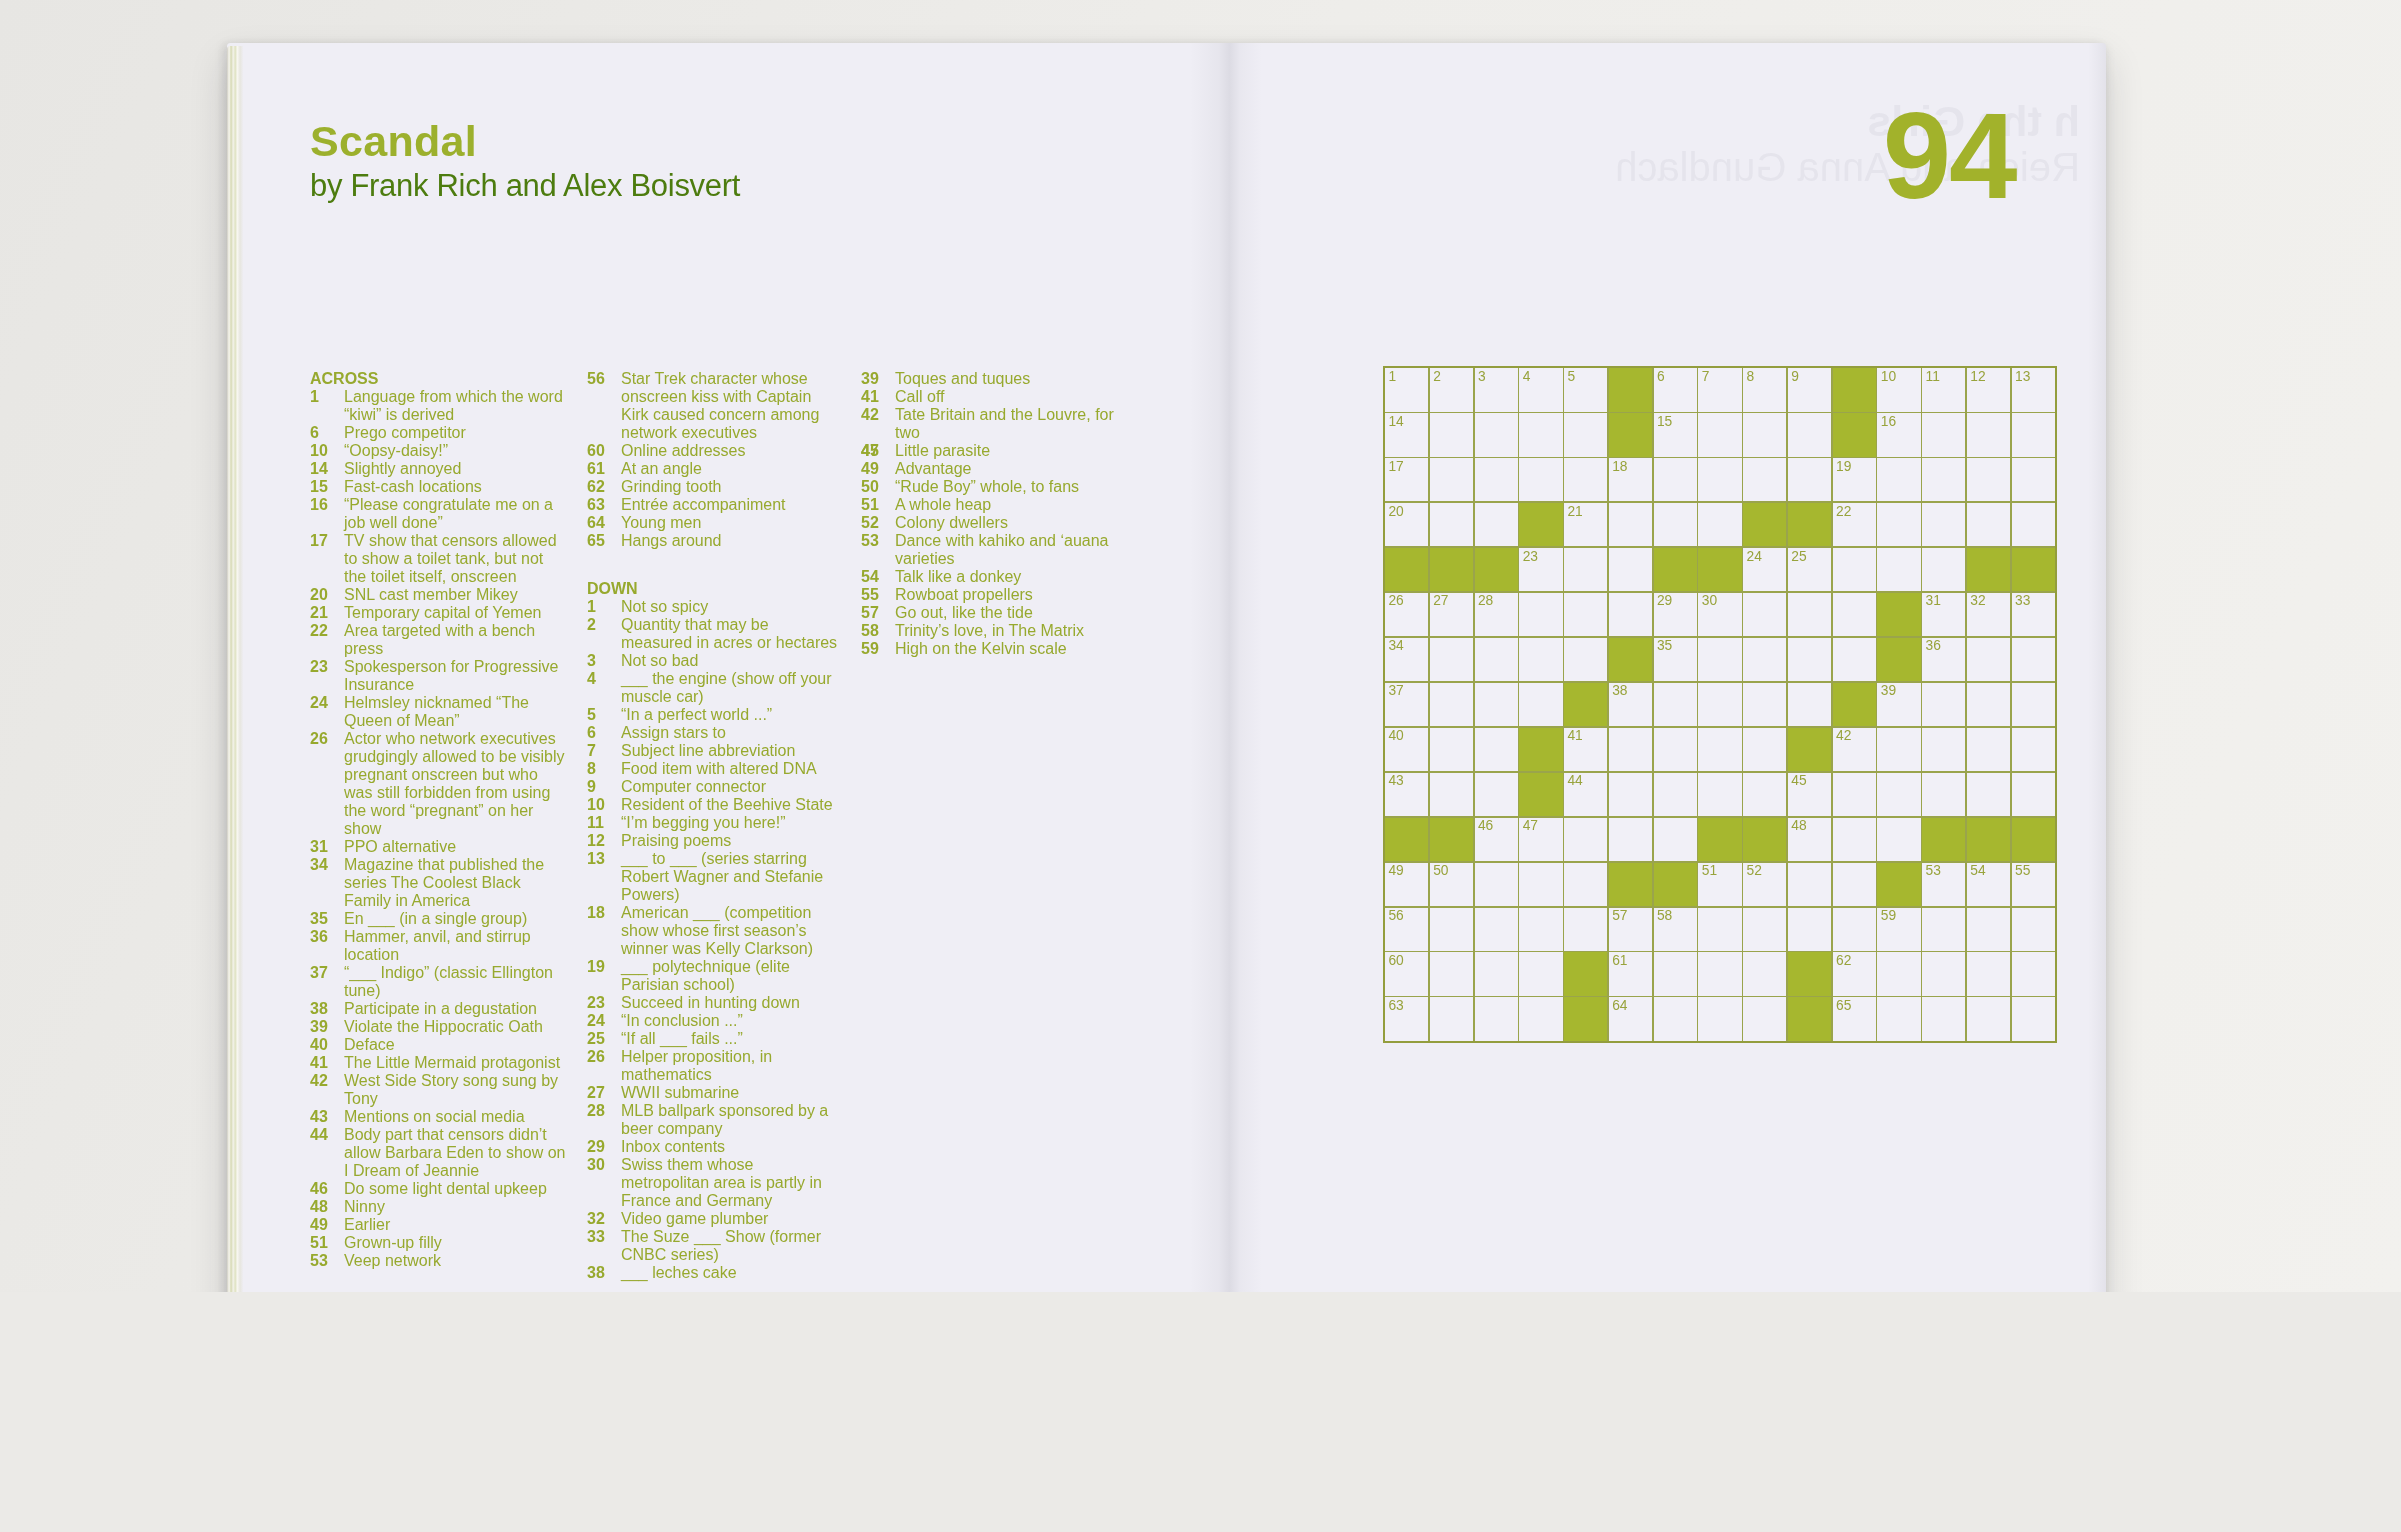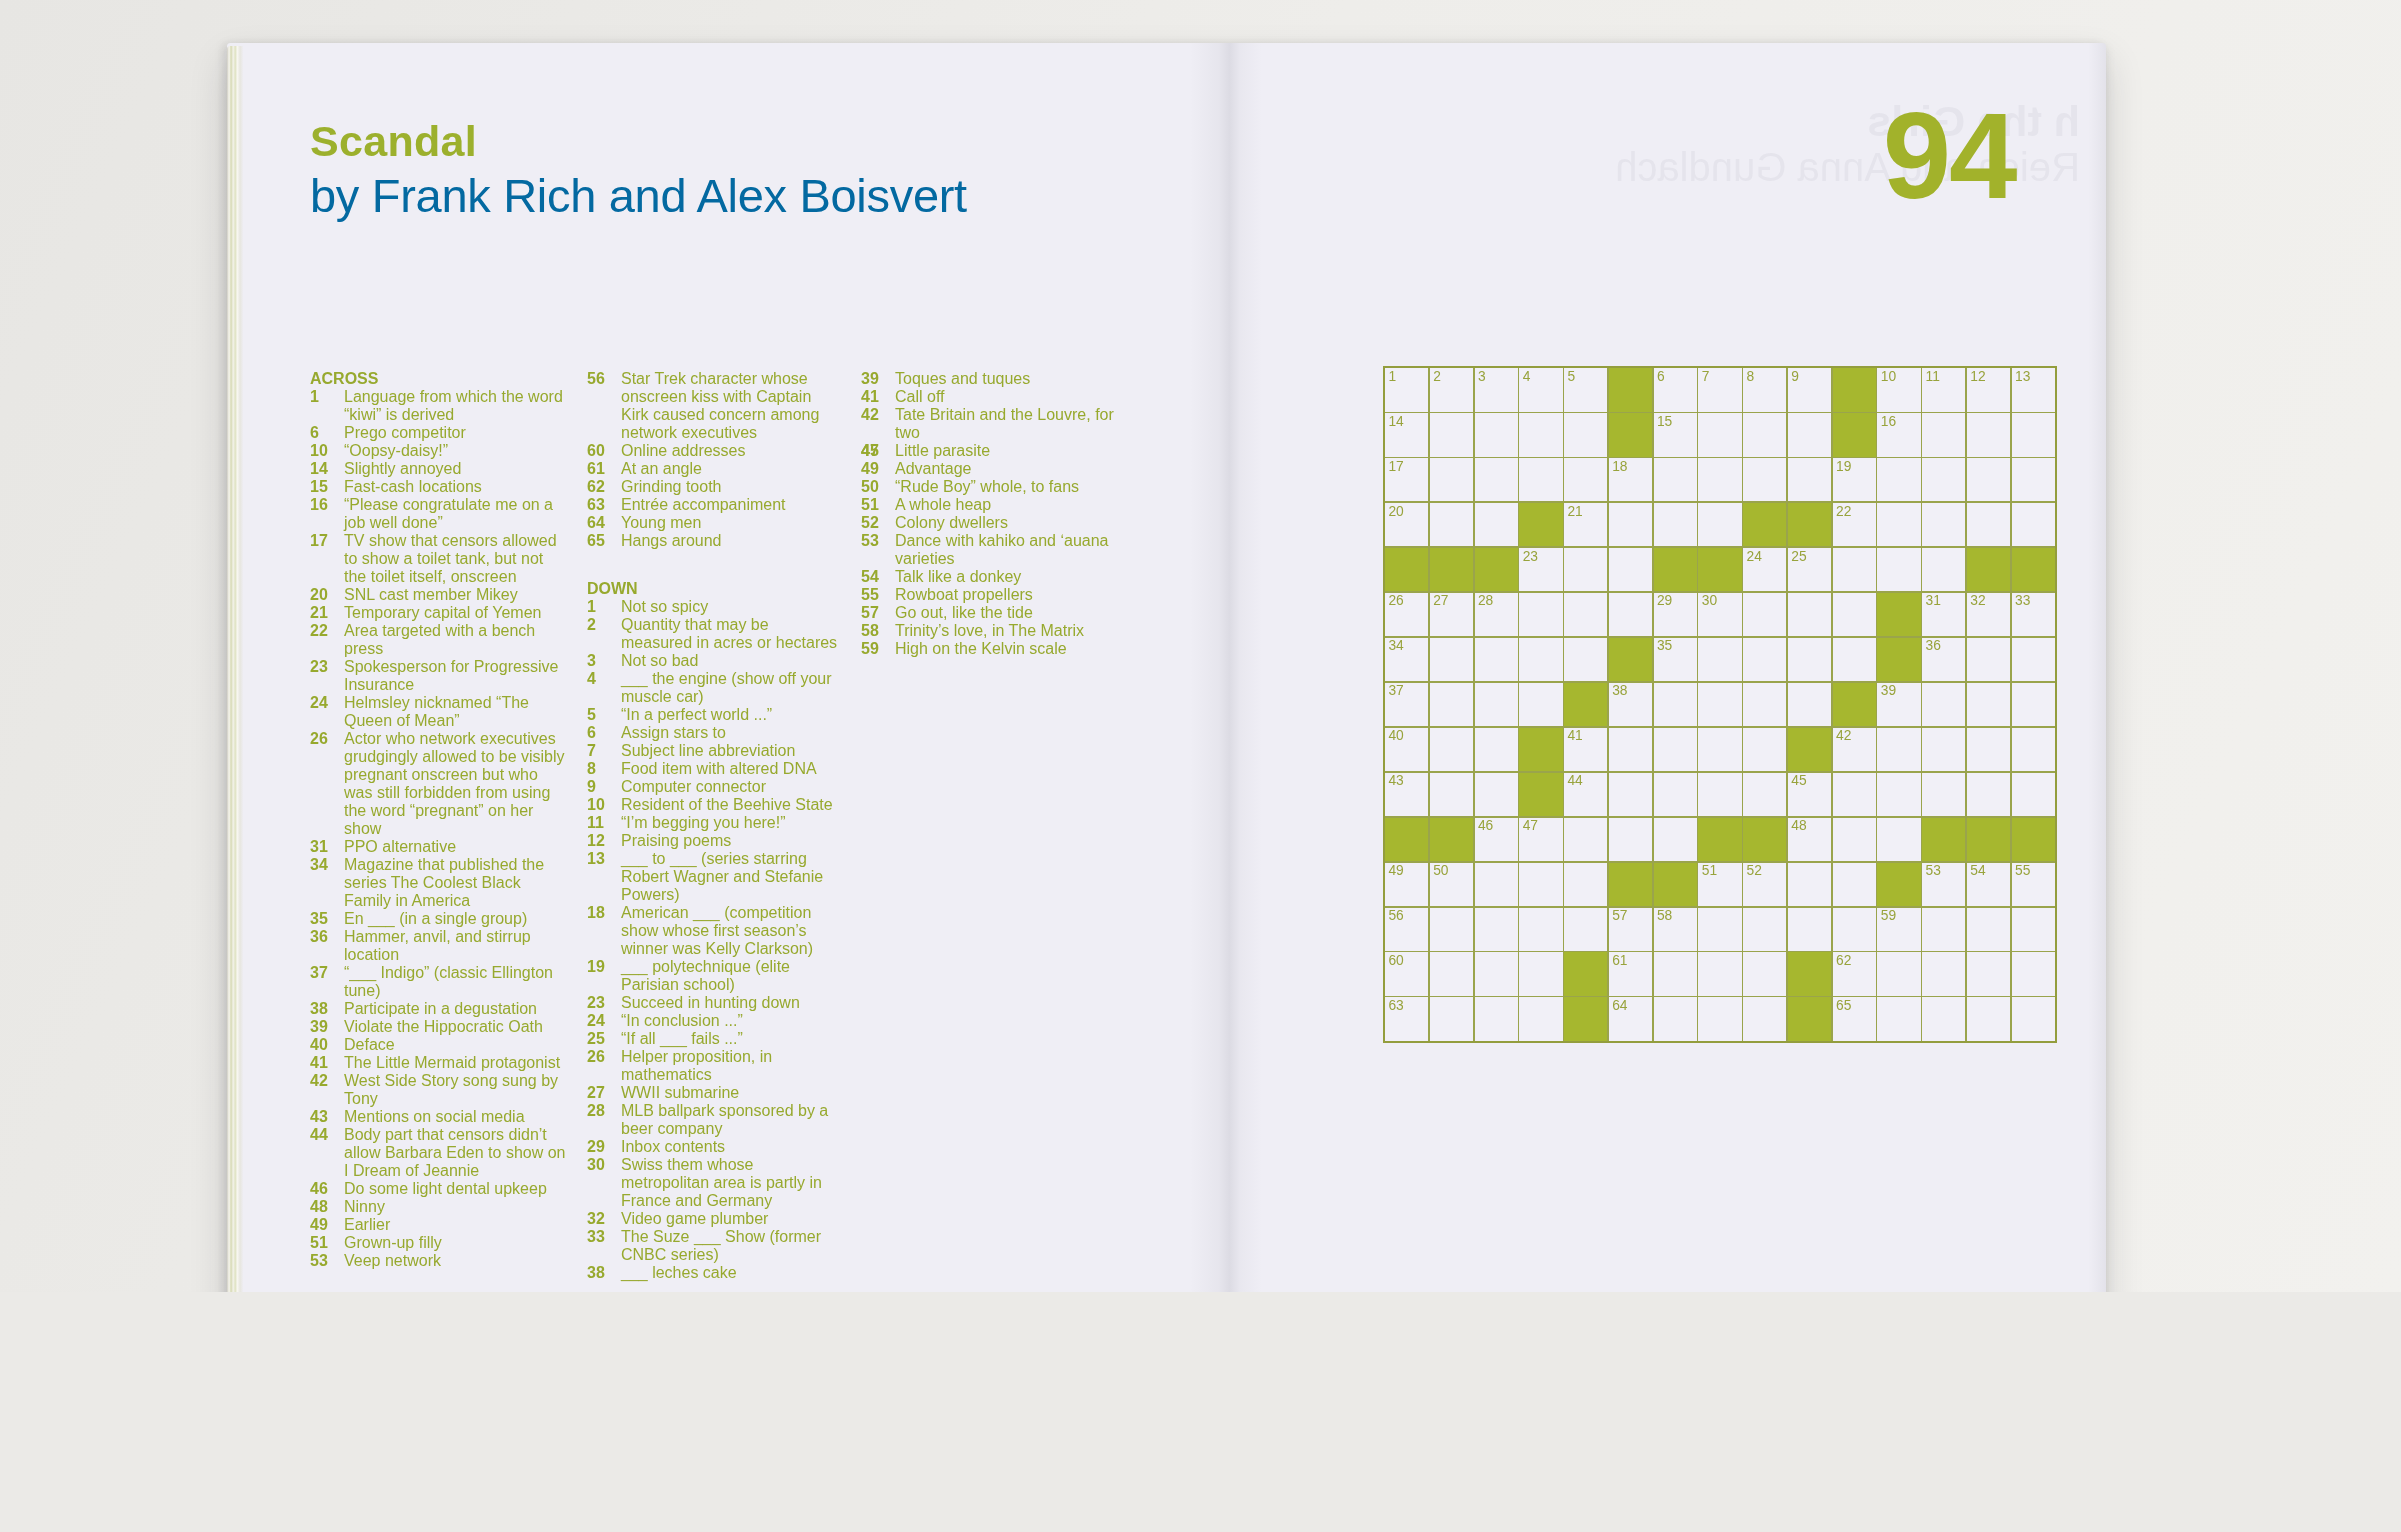--- a/index.html
+++ b/index.html
@@ -12,21 +12,21 @@
         box-shadow:0 18px 38px rgba(30,30,40,.16),0 4.1px 11px rgba(30,30,40,.10),-4.1px 0 9.6px rgba(30,30,40,.06);}
   .edge-stack{position:absolute;left:0;top:2.8px;width:16.5px;height:1392px;border-radius:3.4px 0 0 3.4px;
         background:linear-gradient(90deg,#cfcdc2 0px,#f7f6ef 2.1px,#d6d9b4 4.1px,#f3f2ea 6.2px,#dfe2c2 8.3px,#f8f7f2 10.3px,#e7e6df 13px,#efeef5 16.5px);}
   .spine{position:absolute;left:963px;top:0;width:72px;height:100%;
         background:linear-gradient(90deg,rgba(40,40,60,0) 0%,rgba(40,40,60,.045) 40%,rgba(40,40,60,.095) 55%,rgba(40,40,60,.03) 70%,rgba(40,40,60,0) 100%);}
   .page-curl{position:absolute;right:0;top:0;width:18px;height:100%;border-radius:0 3.4px 3.4px 0;
         background:linear-gradient(270deg,rgba(40,40,60,.06),rgba(40,40,60,0));}
 
   
   .title{position:absolute;left:83px;top:74px;font-size:43px;font-weight:bold;color:#9cb02d;letter-spacing:0.3px;}
-  .byline{position:absolute;left:83px;top:125px;font-size:47px;font-weight:400;color:#0369a1;letter-spacing:-0.3px;}
+  .byline{position:absolute;left:83px;top:125px;font-size:31px;font-weight:400;color:#4d7c0f;letter-spacing:-0.3px;}
   .clue-columns{position:absolute;left:0;top:0;width:100%;height:100%;}
   .clue-col{position:absolute;top:327px;width:256px;color:#97a92e;}
   .clue-col.c0{left:83px;}
   .clue-col.c1{left:360px;}
   .clue-col.c2{left:634px;}
   .clue-heading{font-size:16px;line-height:18px;font-weight:bold;}
   .clue-heading.gap{margin-top:30px;}
   .clue{position:relative;padding-left:34px;font-size:16px;line-height:18px;}
   .clue .n{position:absolute;left:0;top:0;font-weight:bold;}
 

